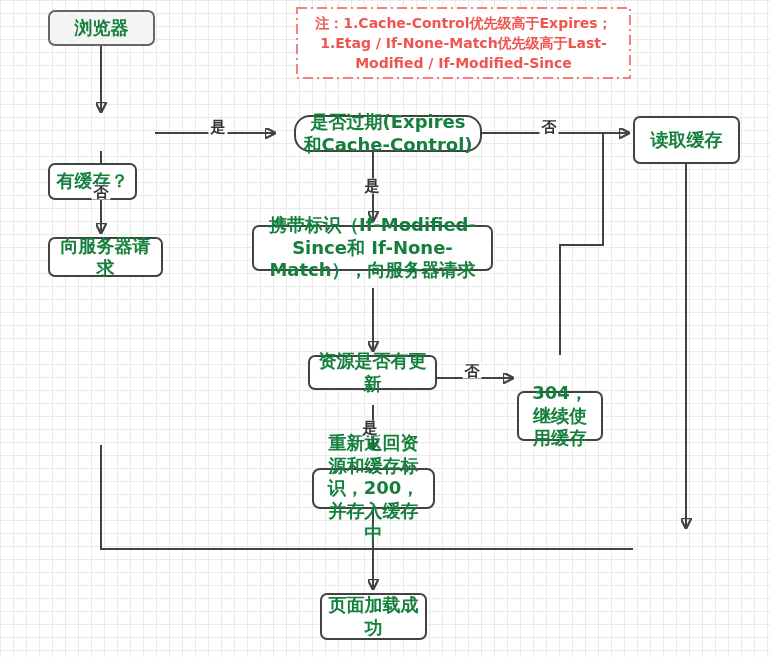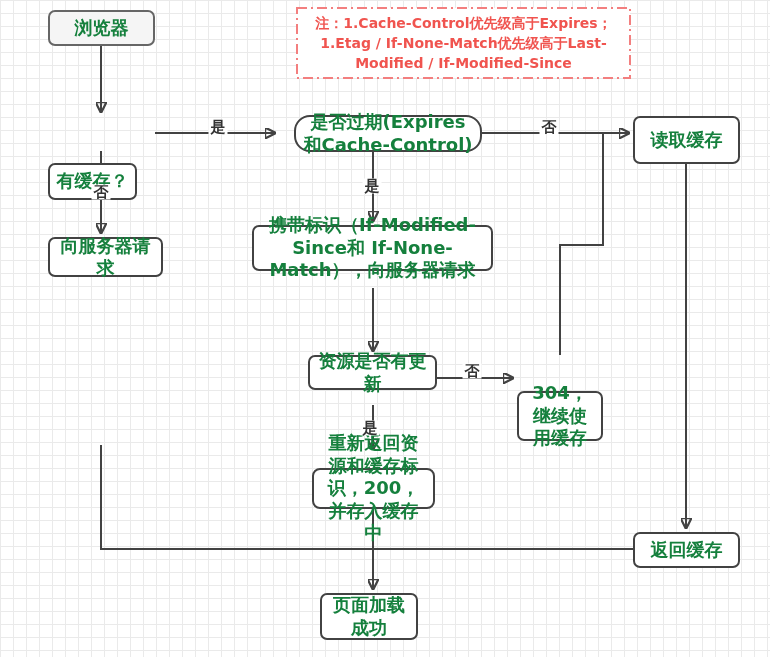--- a/index.html
+++ b/index.html
@@ -114,23 +114,22 @@
 
   <div class="node" style="left:252px; top:225px; width:241px; height:46px;">携带标识（If-Modified-Since和 If-None-Match），向服务器请求</div>
 
   <div class="node" style="left:308px; top:355px; width:129px; height:35px;">资源是否有更新</div>
 
   <div class="node" style="left:517px; top:355px; width:86px; height:50px;margin-top:36px;">304，继续使用缓存</div>
 
 
   <div class="node" style="left:312px; top:468px; width:123px; height:41px;border-radius:8px;">重新返回资源和缓存标识，200，并存入缓存中</div>
 
-  <div class="node" style="left:633px; top:532px; width:107px; height:36px;">返回缓存</div>
 
-  <div class="node" style="left:320px; top:593px; width:98px; height:47px;">页面加载成功</div>
+  <div class="node" style="left:320px; top:593px; width:107px; height:47px;">页面加载成功</div>
 
   <span class="edge-label" style="left:218px; top:127px;">是</span>
   <span class="edge-label" style="left:101px; top:192px;">否</span>
   <span class="edge-label" style="left:372px; top:186px;">是</span>
   <span class="edge-label" style="left:549px; top:127px;">否</span>
   <span class="edge-label" style="left:370px; top:428px;">是</span>
   <span class="edge-label" style="left:472px; top:371px;">否</span>
 
 </div>
 

